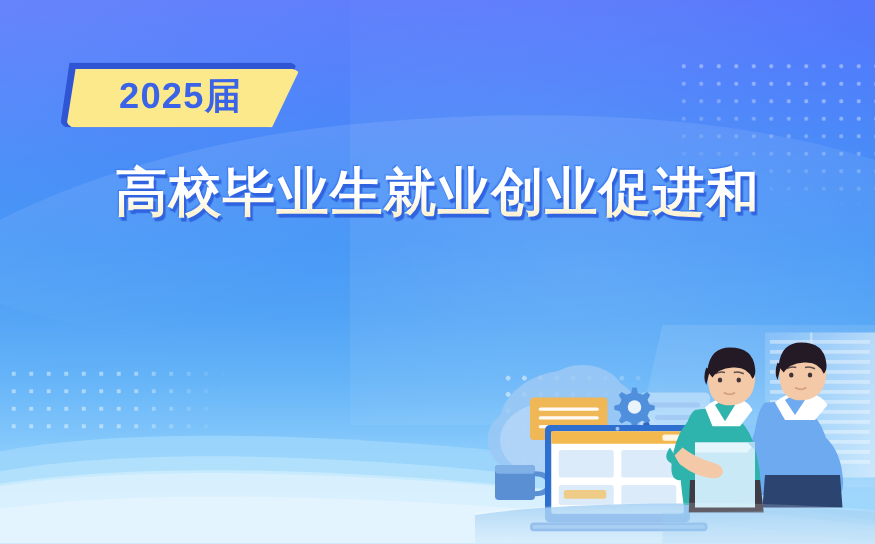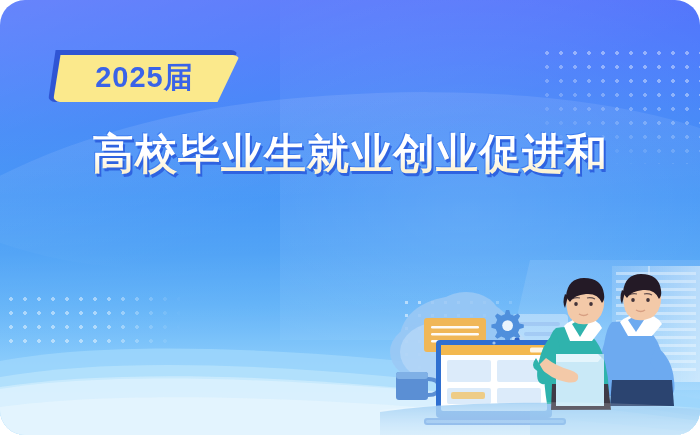--- a/index.html
+++ b/index.html
@@ -12,21 +12,20 @@
     background:linear-gradient(180deg,
         #5374fb 0%,
         #4a7cfb 14%,
         #3f87f7 30%,
         #3d92f6 45%,
         #4ba0f6 58%,
         #63b3f8 70%,
         #86c9fb 82%,
         #a3d8fc 92%,
         #aadcfd 100%);
-    border-radius:25px;
   }
 
   
   .sweep{position:absolute;pointer-events:none;}
   .sweep-a{
     left:-120px;top:-40px;width:900px;height:300px;
     background:linear-gradient(160deg,rgba(255,255,255,.14),rgba(255,255,255,0) 62%);
     border-radius:0 0 70% 40%/0 0 100% 60%;
     transform:rotate(-4deg);
   }

